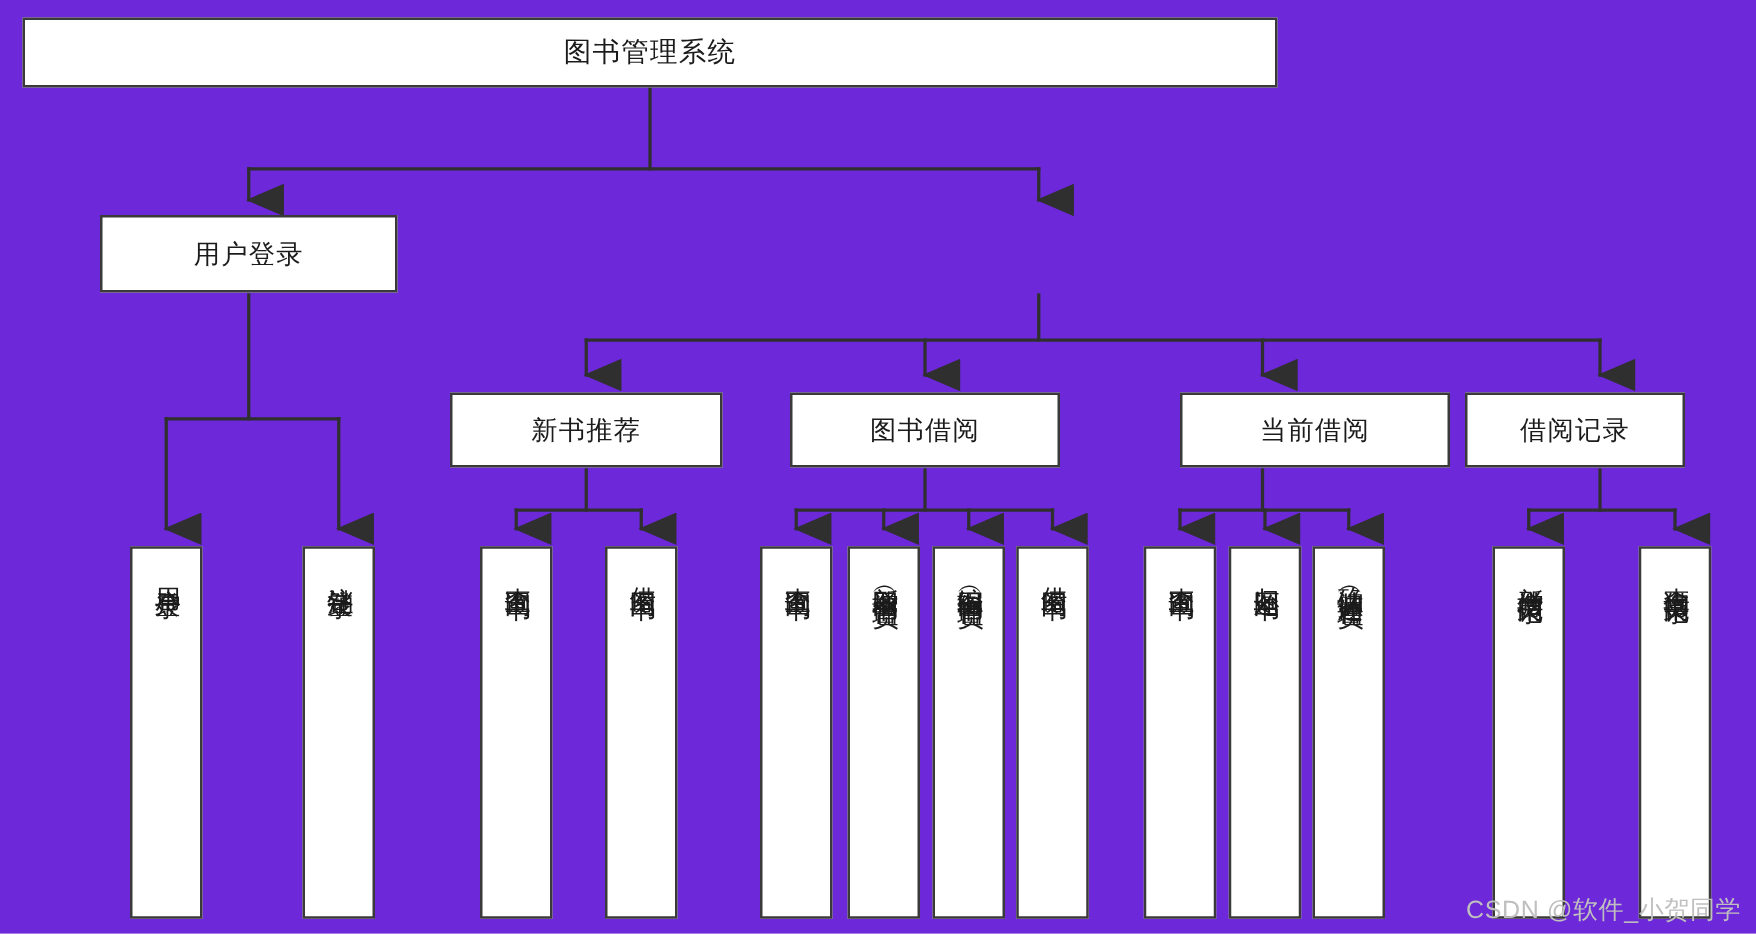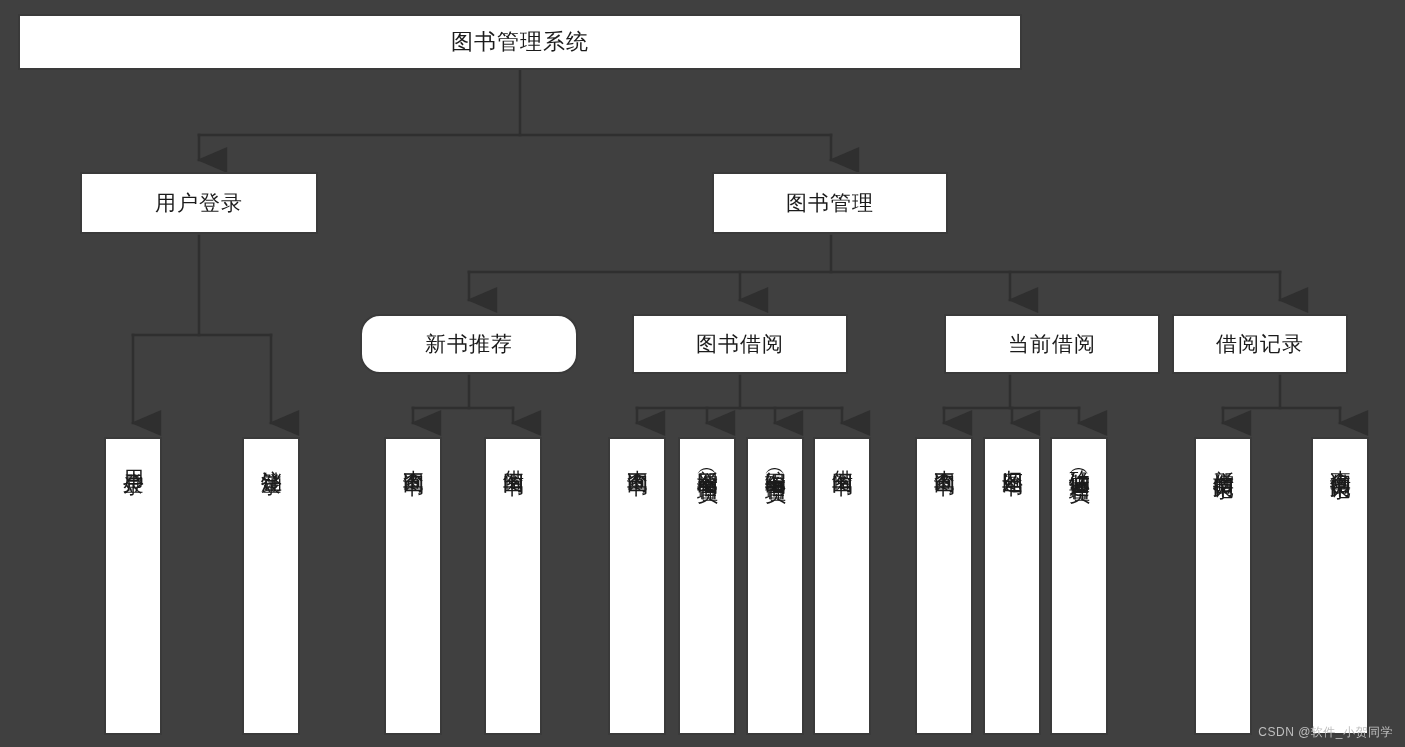--- a/index.html
+++ b/index.html
@@ -7,21 +7,21 @@
     padding: 0;
     background: #ffffff;
   }
   body {
     font-family: "Liberation Sans", "DejaVu Sans", sans-serif;
   }
   #canvas {
     position: relative;
     width: 1405px;
     height: 747px;
-    background: #404040;
+    background: #6d28d9;
     overflow: hidden;
   }
   svg#edges {
     position: absolute;
     left: 0;
     top: 0;
     width: 1405px;
     height: 747px;
   }
   .node {
@@ -52,21 +52,21 @@
     font-size: 21px;
     line-height: 1.18;
     letter-spacing: 2px;
     color: #1b1b1b;
     white-space: nowrap;
   }
   .watermark {
     position: absolute;
     right: 12px;
     bottom: 6px;
-    font-size: 12px;
+    font-size: 20px;
     color: #bfbfbf;
     white-space: nowrap;
     letter-spacing: 0.5px;
     margin-top: 44px;
   }
 </style>
 </head>
 <body>
 
 <div id="canvas">
@@ -125,25 +125,22 @@
   </svg>
 
   <div class="node node-h node-root" style="left:18px; top:14px; width:1004px; height:56px;">
     <span>图书管理系统</span>
   </div>
 
   <div class="node node-h" style="left:80px; top:172px; width:238px; height:62px;">
     <span>用户登录</span>
   </div>
 
-  <div class="node node-h" style="left:712px; top:172px; width:236px; height:62px;">
-    <span>图书管理</span>
-  </div>
-
-  <div class="node node-h" style="left:360px; top:314px; width:218px; height:60px;border-radius:20px;">
+
+  <div class="node node-h" style="left:360px; top:314px; width:218px; height:60px;">
     <span>新书推荐</span>
   </div>
 
   <div class="node node-h" style="left:632px; top:314px; width:216px; height:60px;">
     <span>图书借阅</span>
   </div>
 
   <div class="node node-h" style="left:944px; top:314px; width:216px; height:60px;">
     <span>当前借阅</span>
   </div>

